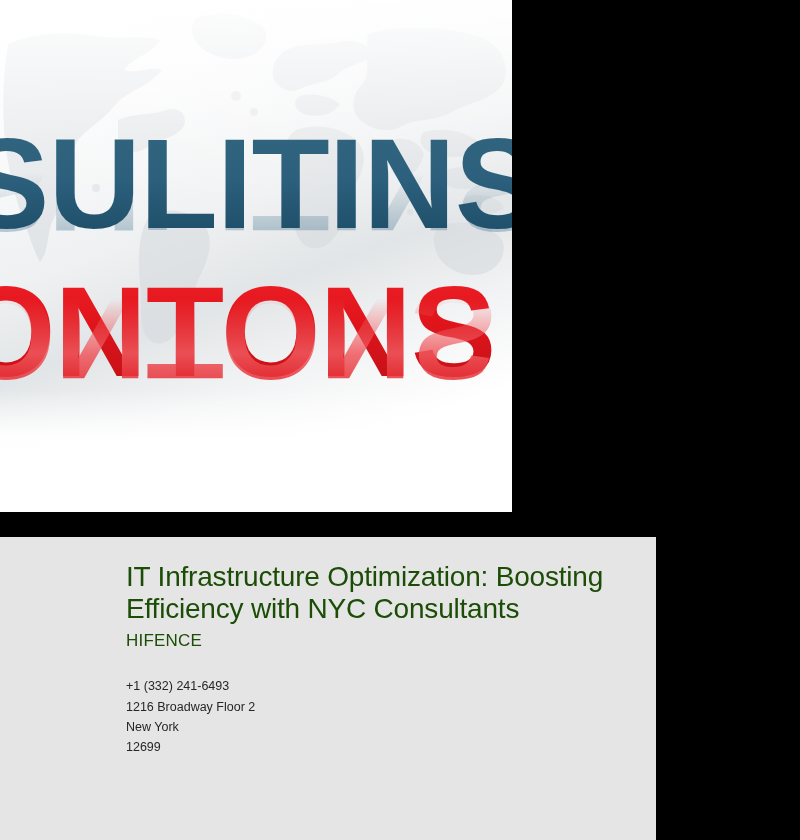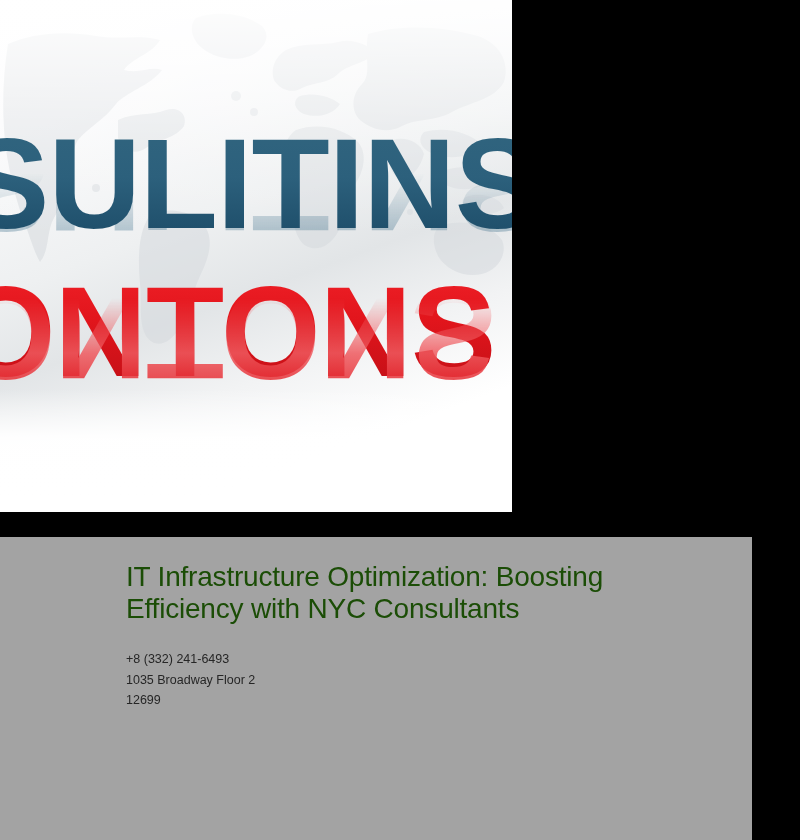--- a/index.html
+++ b/index.html
@@ -85,22 +85,22 @@
     background-clip:text;
   }
   .reflect-fade{
     position:absolute;left:0;right:0;top:430px;height:82px;
     background:linear-gradient(180deg,rgba(255,255,255,0) 0%,rgba(255,255,255,.55) 45%,rgba(255,255,255,.98) 100%);
     pointer-events:none;
   }
 
   
   .card{
-    position:absolute;left:0;top:537px;width:752px;height:303px;
-    background:#a3a3a3;
+    position:absolute;left:0;top:537px;width:656px;height:303px;
+    background:#e5e5e5;
   }
   .card-inner{padding:24px 20px 0 126px;}
 
   .title{
     margin:0;
     color:#1b4d06;
     font-size:28px;
     font-weight:400;
     line-height:1.13;
     letter-spacing:-.2px;
@@ -201,23 +201,25 @@
     <div class="word word-red">ONTONS</div>
     <div class="word word-red-reflect">ONTONS</div>
 
     <div class="reflect-fade"></div>
     <div class="hero-floor"></div>
   </div>
 
   <div class="card">
     <div class="card-inner">
       <h1 class="title">IT Infrastructure Optimization: Boosting Efficiency with NYC Consultants</h1>
+      <div class="subtitle">HIFENCE</div>
 
       <div class="contact">
-        <div>+8 (332) 241-6493</div>
-        <div>1035 Broadway Floor 2</div>
+        <div>+1 (332) 241-6493</div>
+        <div>1216 Broadway Floor 2</div>
+        <div>New York</div>
         <div>12699</div>
       </div>
 
     </div>
   </div>
 
 </div>
 
 </body></html>

